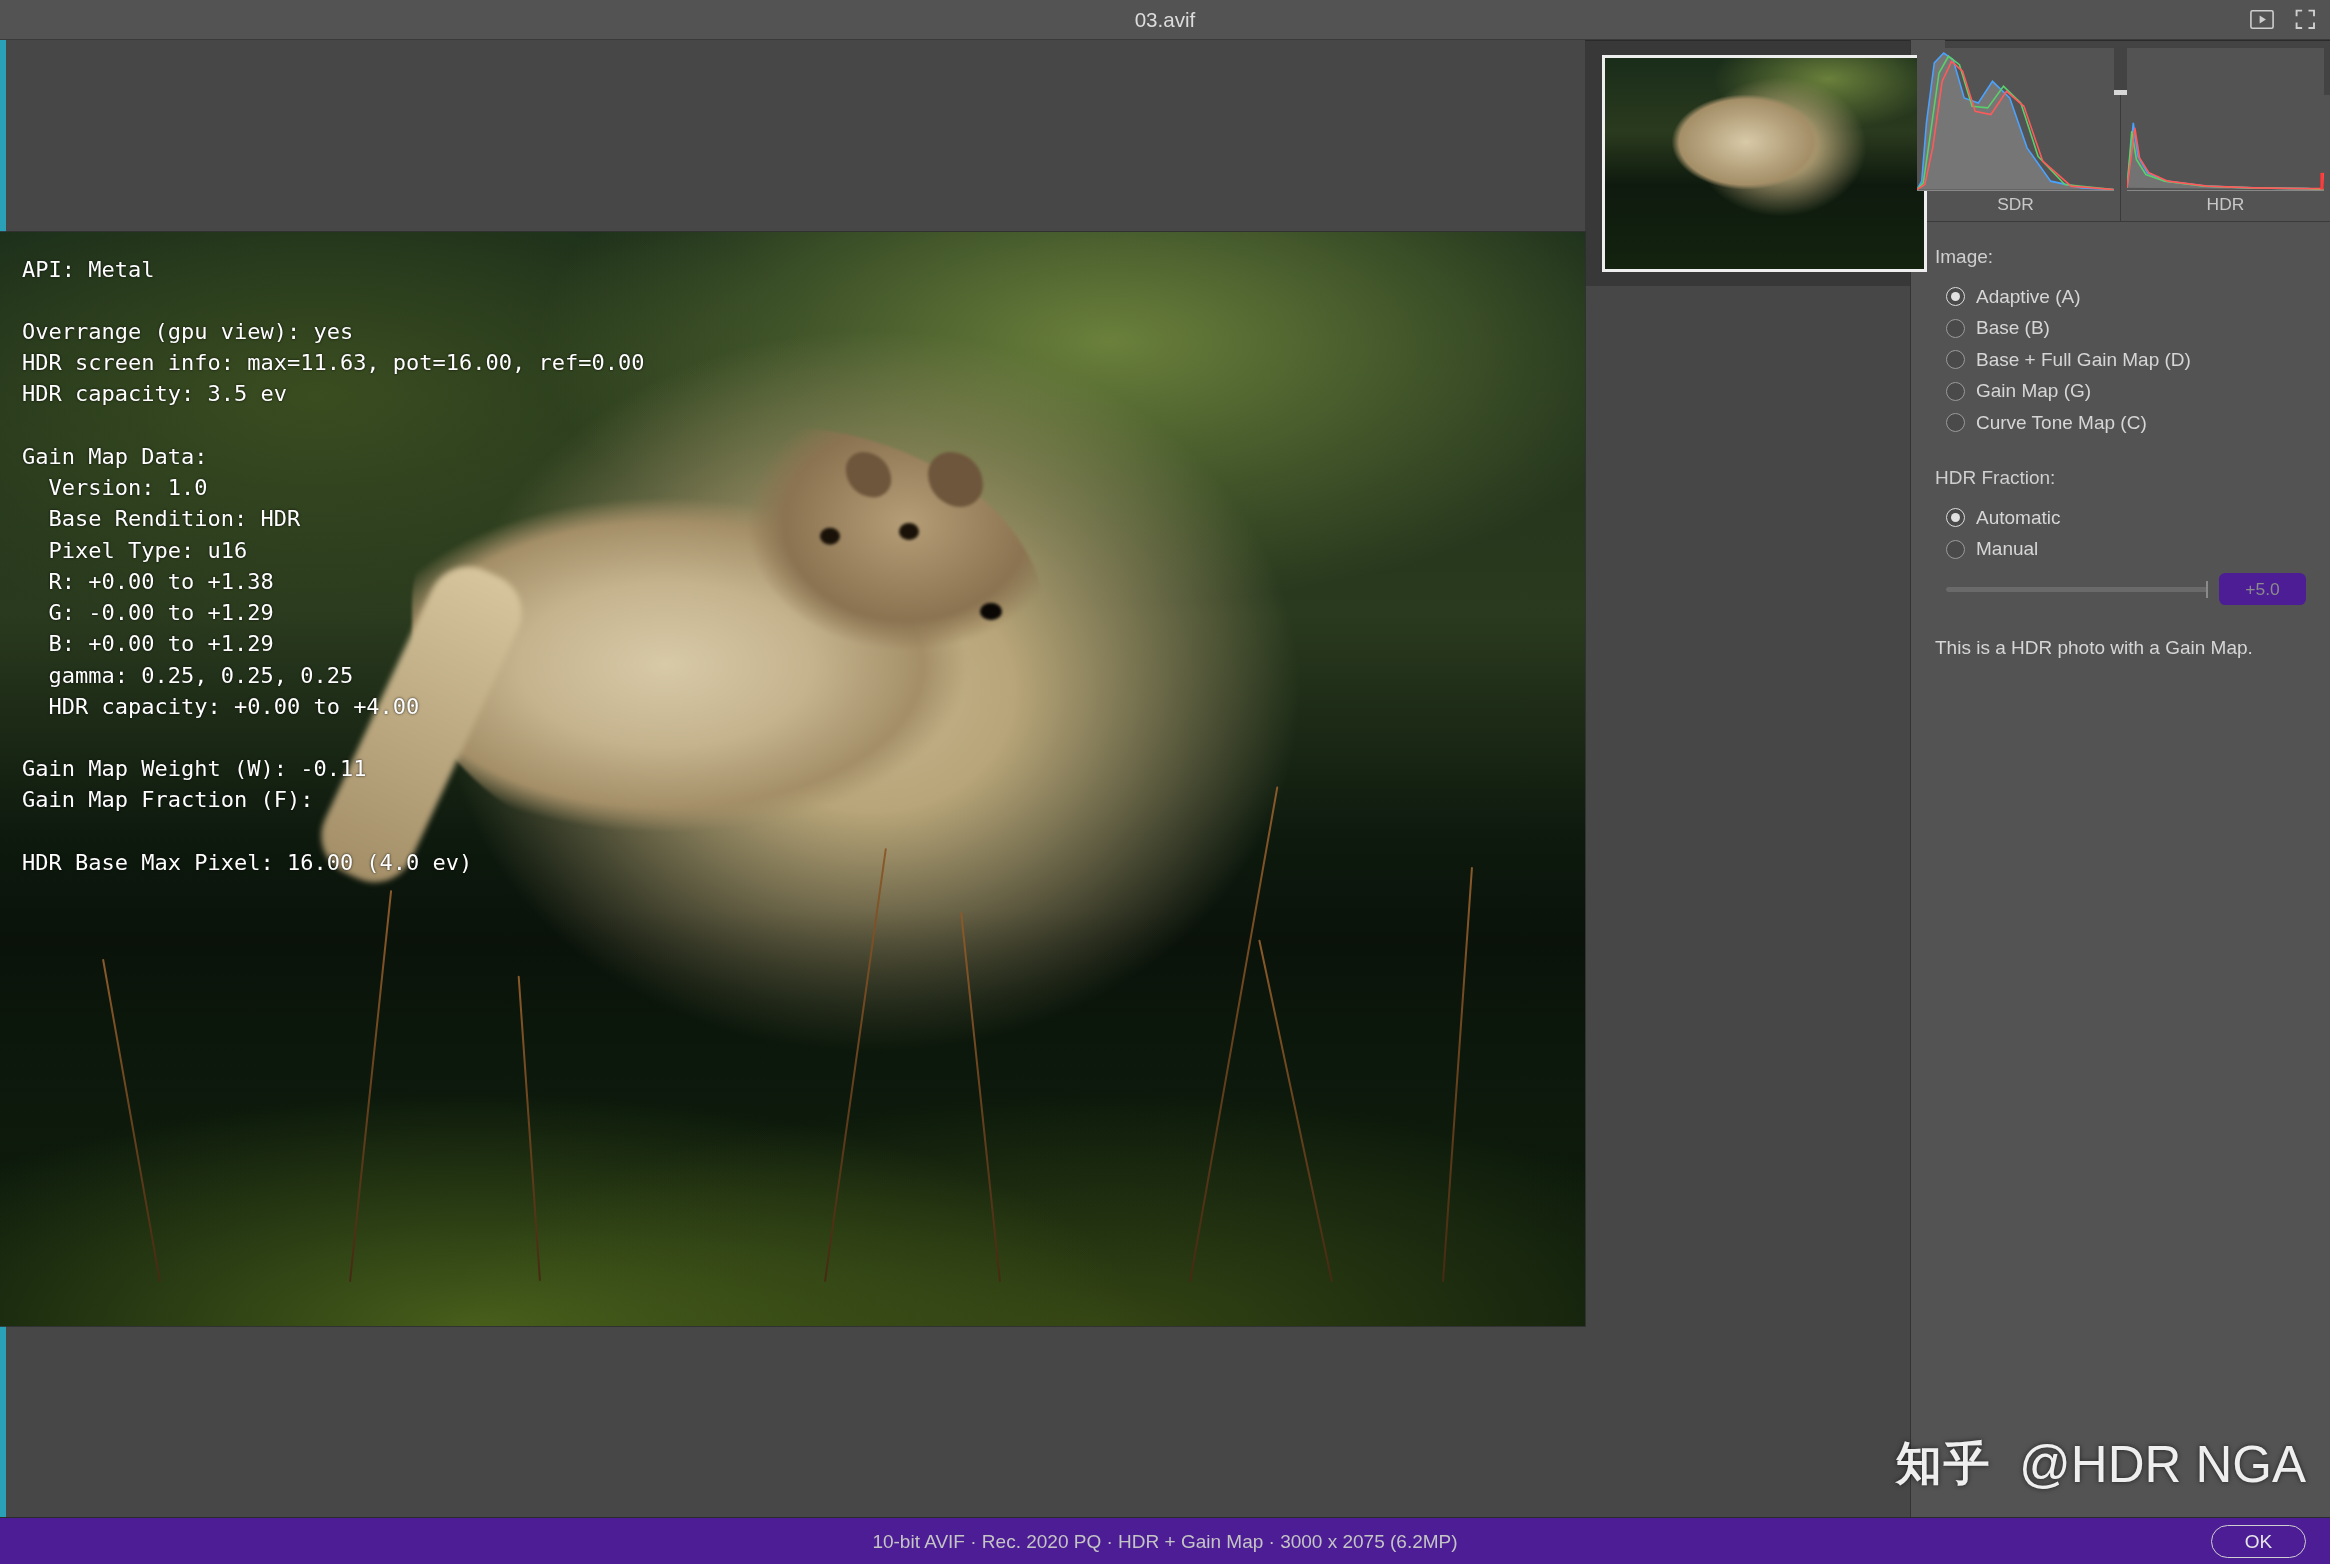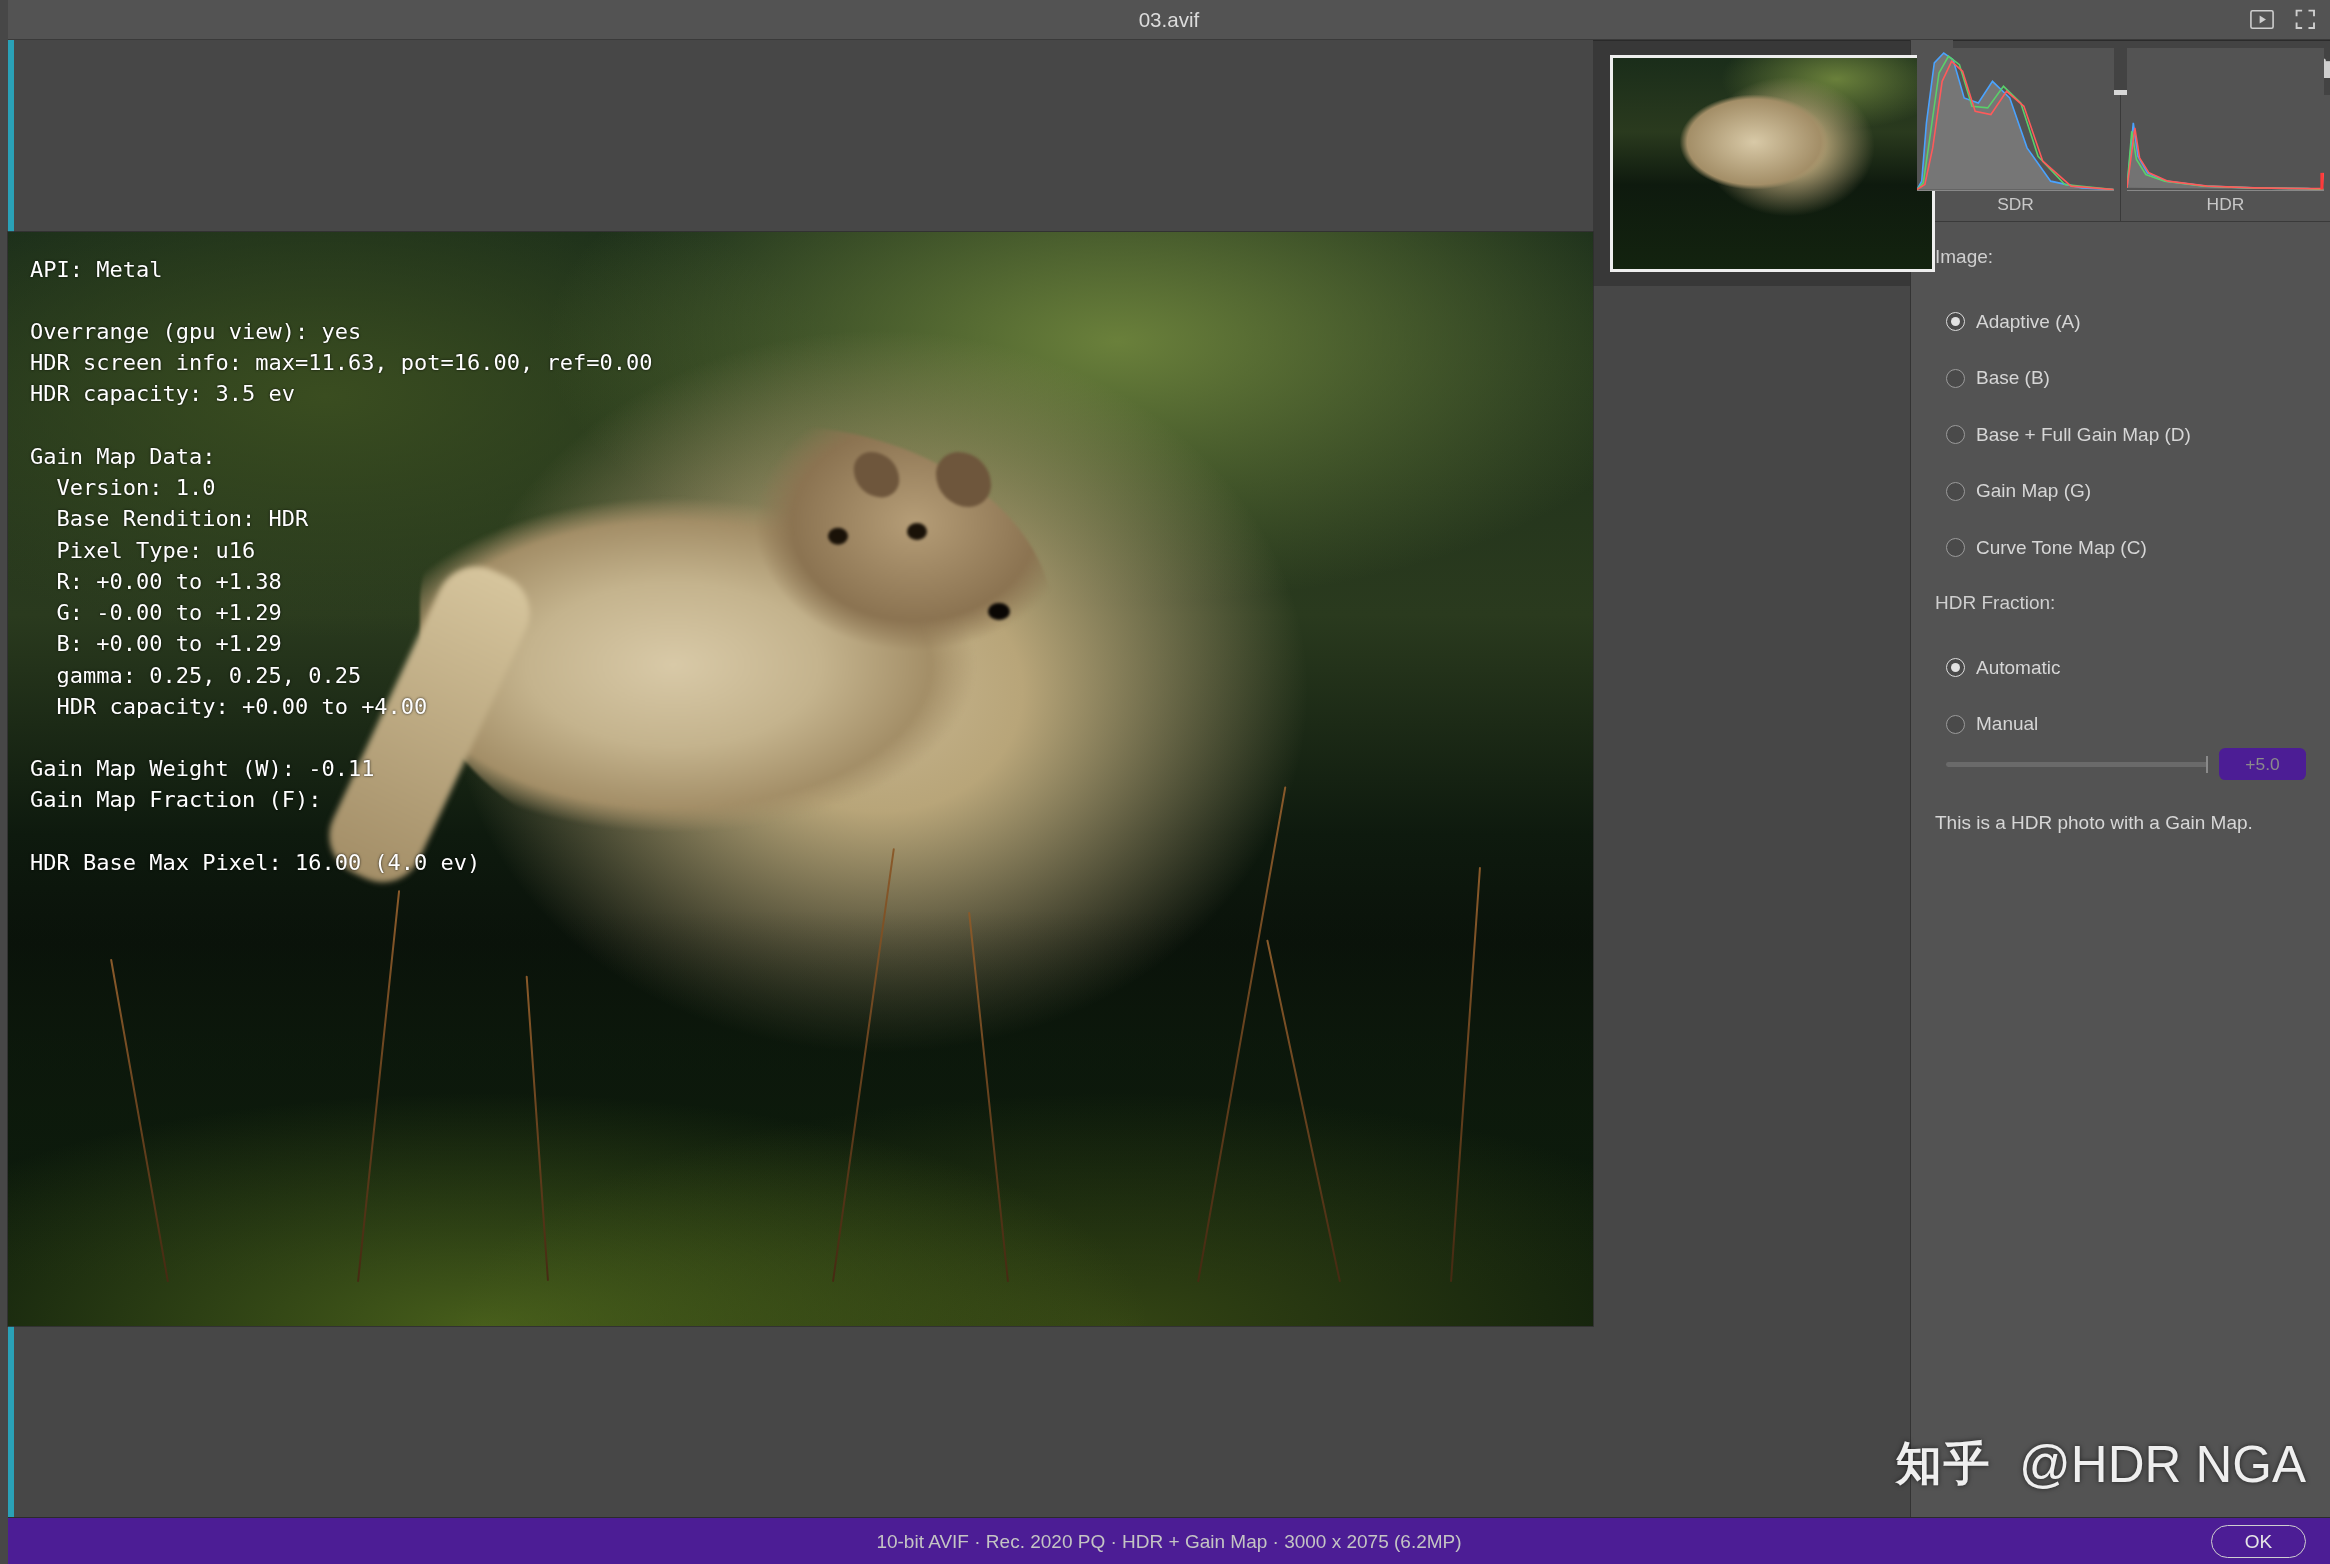--- a/index.html
+++ b/index.html
@@ -5,21 +5,21 @@
   * { box-sizing: border-box; margin: 0; padding: 0; }
   html, body { width: 100%; height: 100%; }
   body {
     font-family: -apple-system, "Helvetica Neue", Arial, sans-serif;
     background: #474747;
     color: #d8d8d8;
     font-size: 19px;
     overflow: hidden;
   }
 
-  .root { width: 2330px; height: 1565px; position: relative; display: flex; flex-direction: column; padding-left: 8px; }
+  .root { width: 2330px; height: 1565px; position: relative; display: flex; flex-direction: column; }
 
   
   .titlebar {
     height: 40px;
     background: #535353;
     display: flex;
     align-items: center;
     position: relative;
     border-bottom: 0.8px solid #3a3a3a;
   }
@@ -157,21 +157,21 @@
     font-size: 19px;
   }
   .histo-row{ display:flex; height:182px; border-bottom:0.8px solid #3a3a3a;}
   .histo{ flex:1; display:flex; flex-direction:column;}
   .histo .plot{ flex:1; position:relative; background:#535353; margin:8px 6.3px 3.2px 6.3px; border-bottom:0.8px solid #888;}
   .histo .lbl{ text-align:center; font-size:17.4px; color:#c8c8c8; padding-bottom:6.3px;}
   .hdivider{ width:0.8px; background:#3a3a3a;}
 
   .section-head{ padding:24px 24px 8px 24px; color:#cfcfcf; font-size:19px;}
   .radiolist{ padding:4.8px 24px 0 35px;}
-  .radioitem{ display:flex; align-items:center; gap:11px; padding:4.8px 0; cursor:pointer;margin-top:25px;}
+  .radioitem{ display:flex; align-items:center; gap:11px; padding:4.8px 0; cursor:pointer;}
   .radio{ width:19px; height:19px; border-radius:50%; border:1.6px solid #9a9a9a; background:#4a4a4a; position:relative;}
   .radio.checked{ border-color:#dcdcdc;}
   .radio.checked::after{ content:""; position:absolute; inset:4px; background:#e2e2e2; border-radius:50%;}
   .radioitem .rlabel{ font-size:19px; color:#d6d6d6;}
 
   .slider-row{ padding: 8px 24px 0 35px; display:flex; align-items:center; gap:11px;}
   .slider-track{ flex:1; height:4.8px; background:#6a6a6a; border-radius:2.4px; position:relative;}
   .slider-track::after{content:""; position:absolute; right:0; top:-6.3px; width:1.6px; height:17.4px; background:#8a8a8a;}
   .slider-val{ width:87px; height:32px; border-radius:6.3px; background:#4c1d95; color:#8b8b8b;
     display:flex; align-items:center; justify-content:center; font-size:17.4px;}

